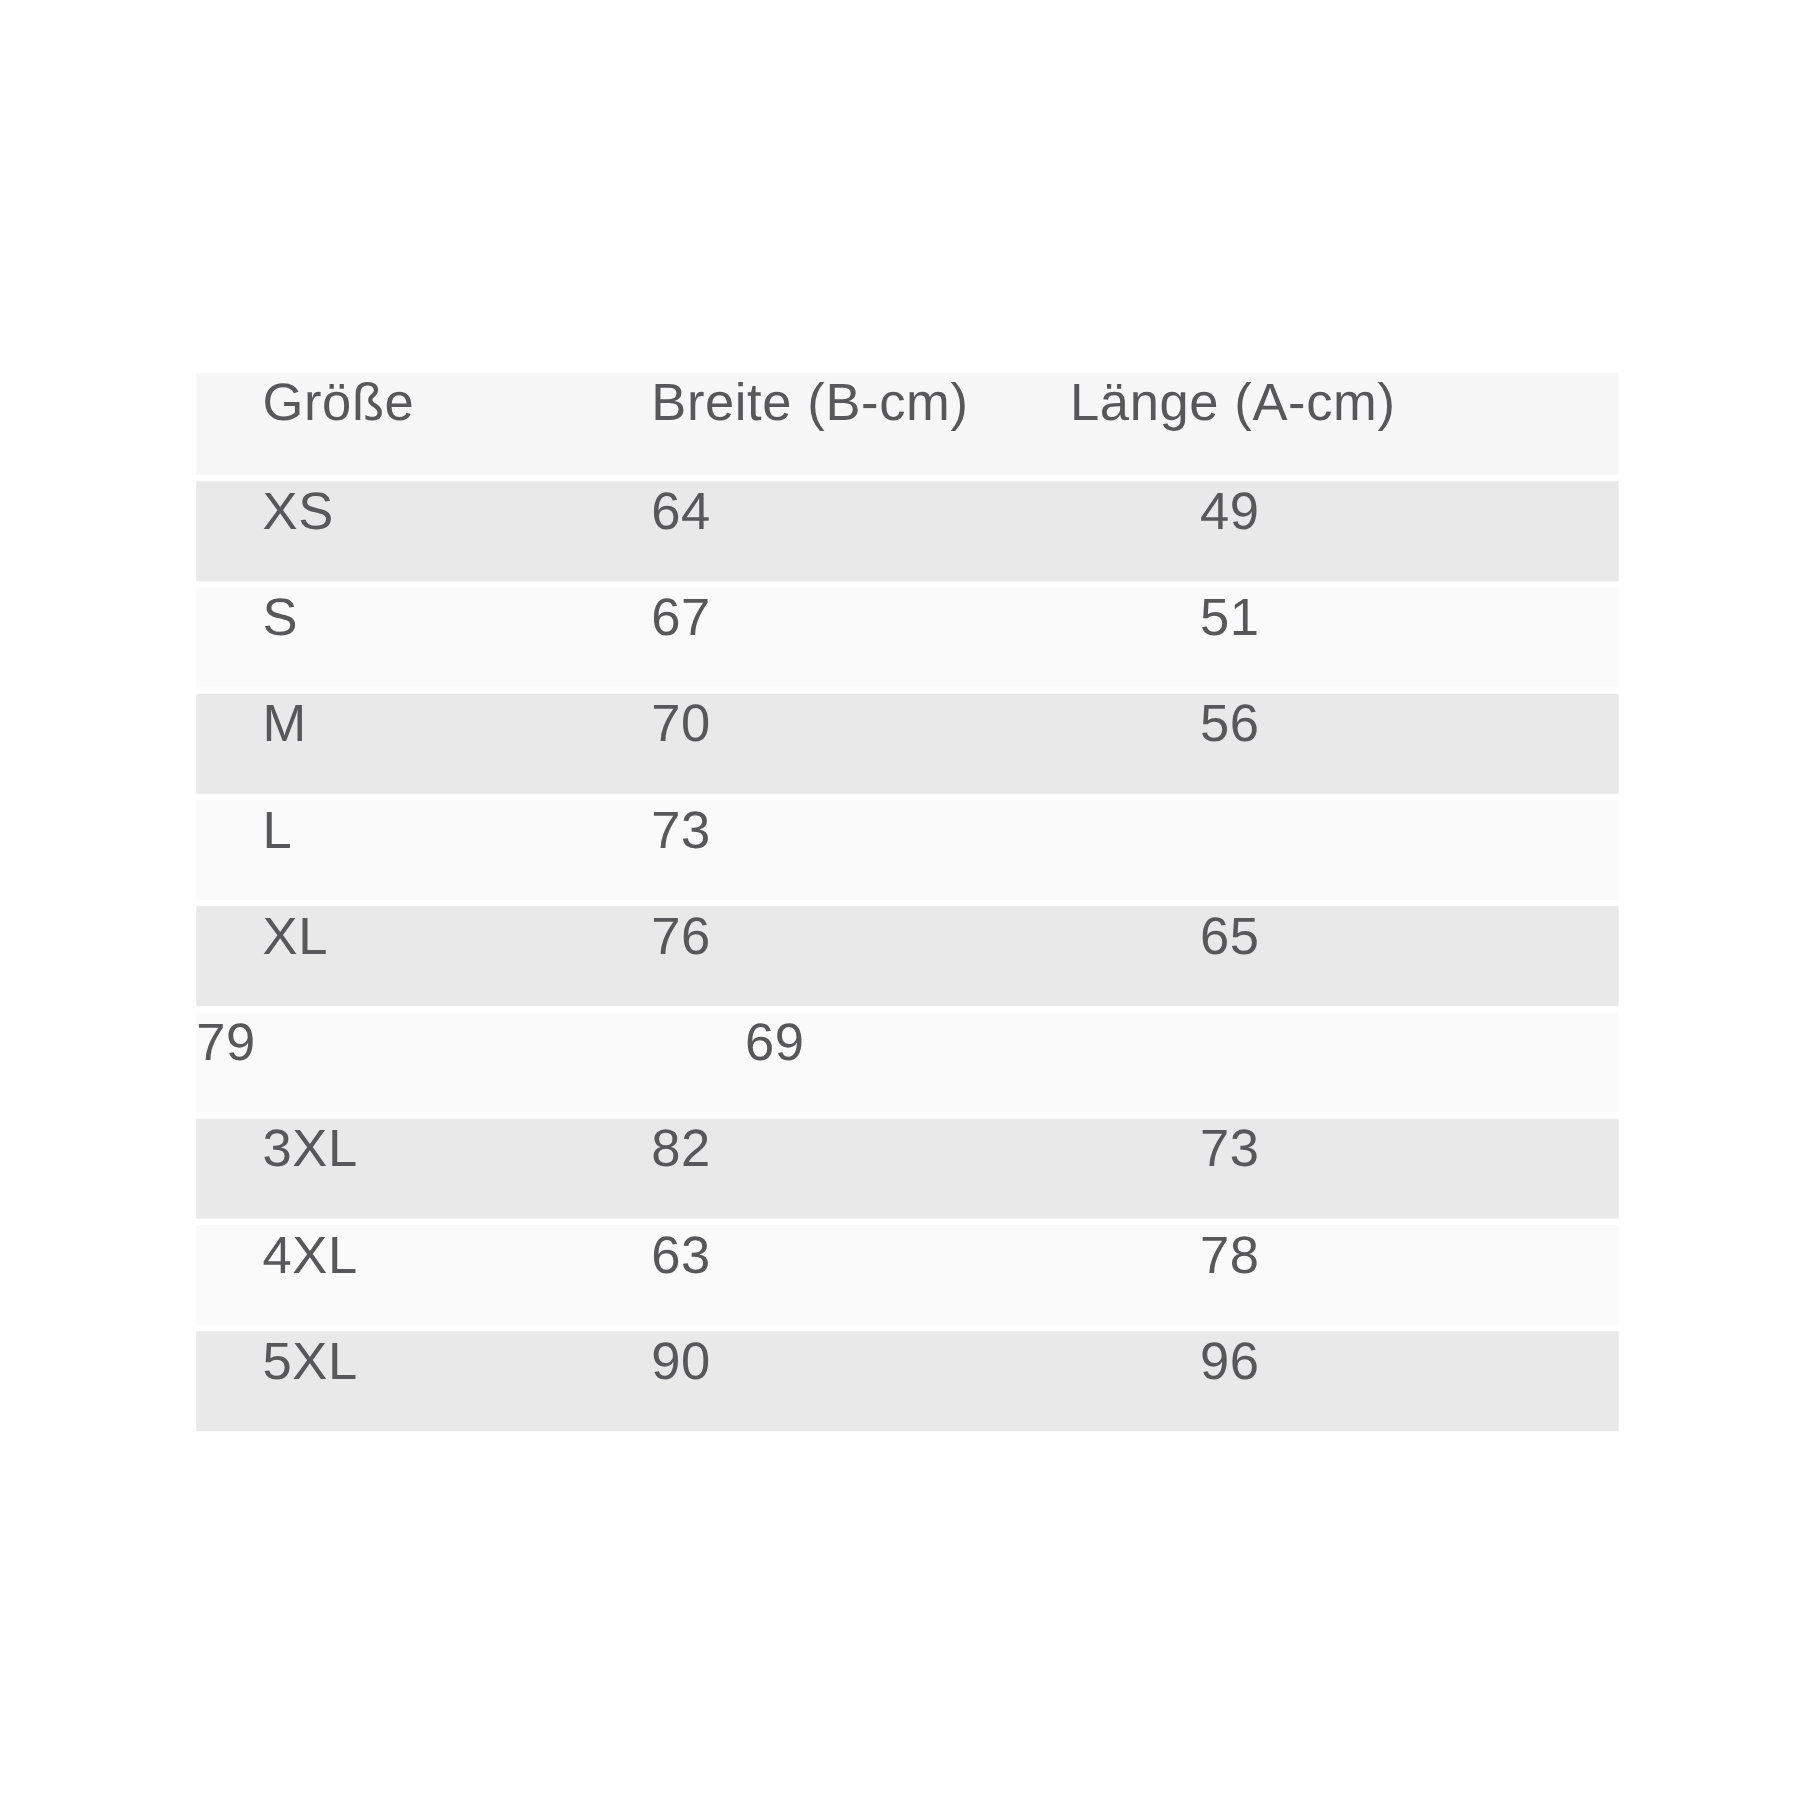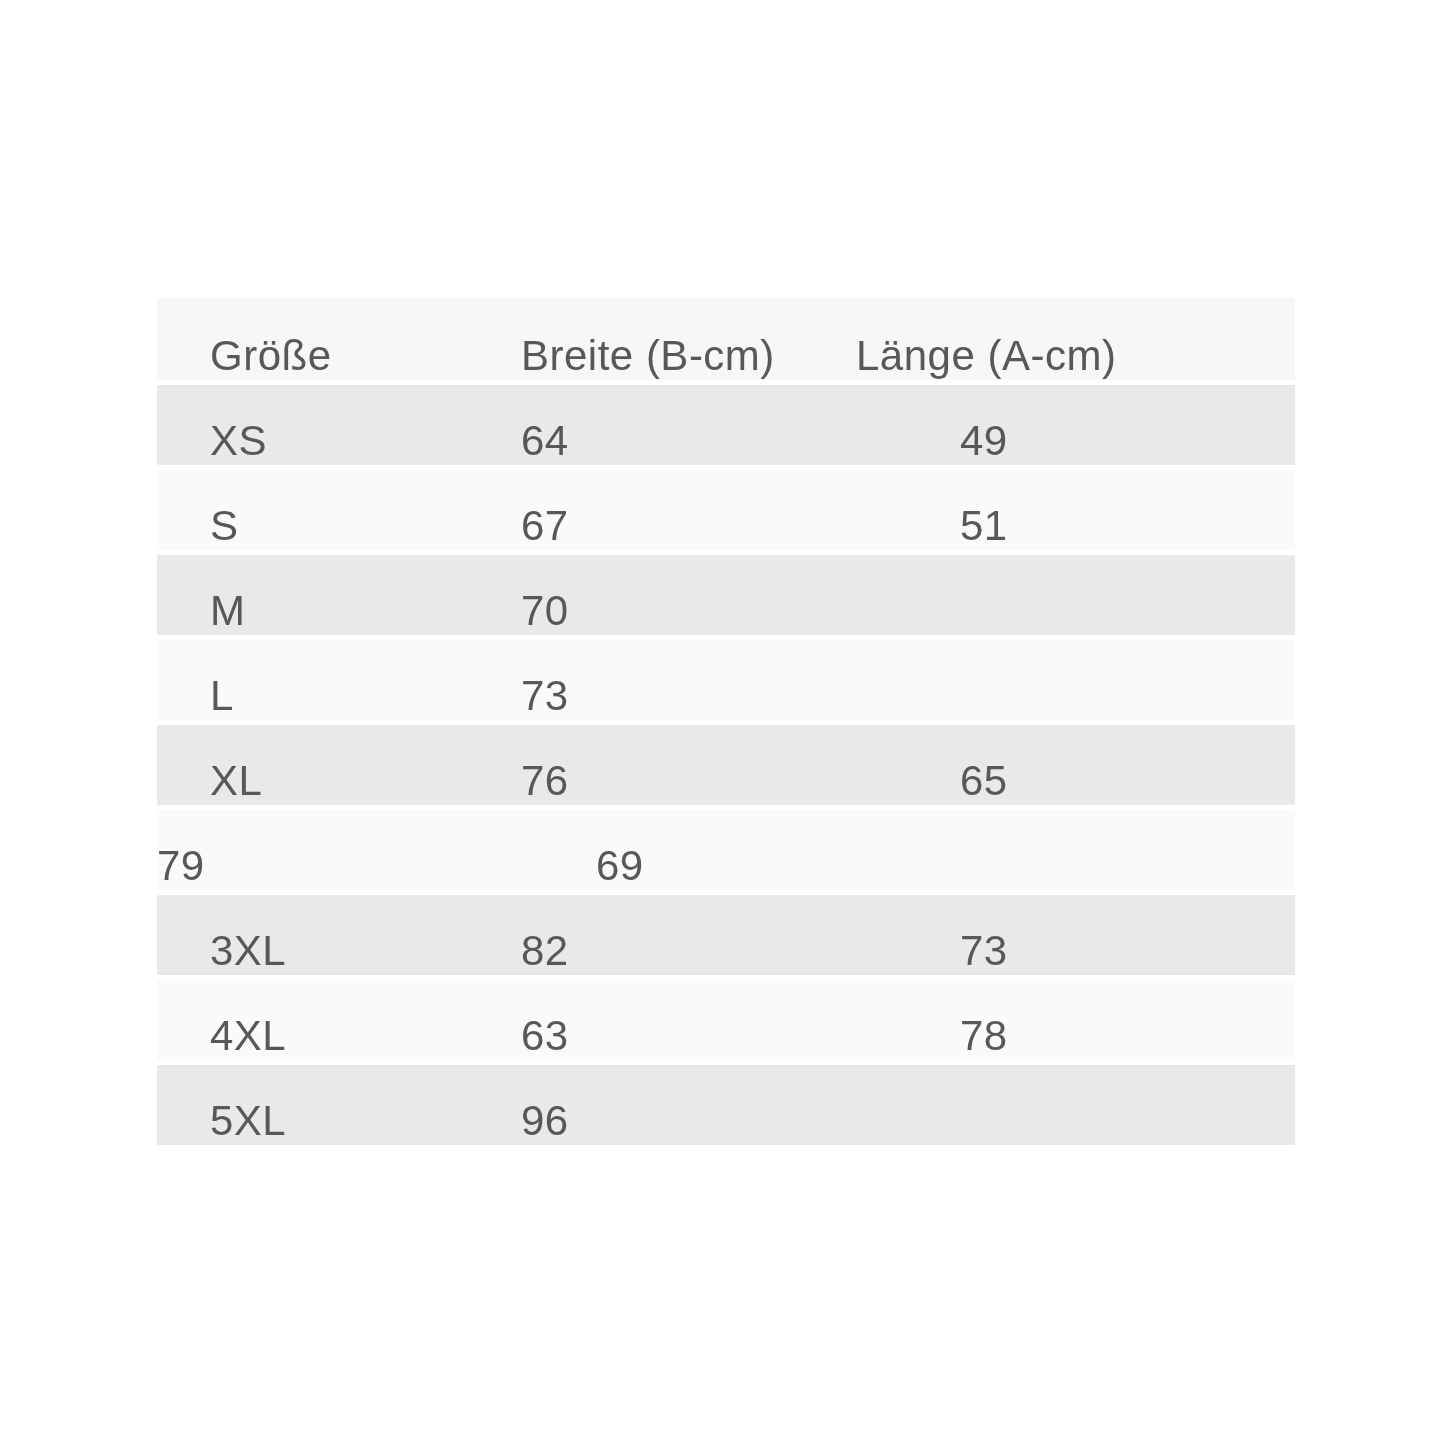--- a/index.html
+++ b/index.html
@@ -12,21 +12,21 @@
     overflow: hidden;
   }
   .size-table {
     position: absolute;
     left: 157px;
     top: 298px;
     width: 1138px;
   }
   .row {
     display: flex;
-    align-items: flex-end;
+    align-items: flex-start;
     height: 80px;
     margin-bottom: 5px;
     font-size: 42px;
     font-weight: 300;
     letter-spacing: 0.5px;
     color: var(--text-color, #58585a);
   }
   .row.header {
     height: 82px;
     background: var(--header-bg, #f7f7f7);
@@ -64,20 +64,21 @@
 
   <div class="row plain">
     <div class="cell col-size">S</div>
     <div class="cell col-length">67</div>
     <div class="cell col-width">51</div>
   </div>
 
   <div class="row shaded">
     <div class="cell col-size">M</div>
     <div class="cell col-length">70</div>
+    <div class="cell col-width">56</div>
   </div>
 
   <div class="row plain">
     <div class="cell col-size">L</div>
     <div class="cell col-length">73</div>
   </div>
 
   <div class="row shaded">
     <div class="cell col-size">XL</div>
     <div class="cell col-length">76</div>
@@ -96,16 +97,17 @@
   </div>
 
   <div class="row plain">
     <div class="cell col-size">4XL</div>
     <div class="cell col-length">63</div>
     <div class="cell col-width">78</div>
   </div>
 
   <div class="row shaded">
     <div class="cell col-size">5XL</div>
+    <div class="cell col-length">90</div>
     <div class="cell col-width">96</div>
   </div>
 
 </div>
 
 </body></html>

